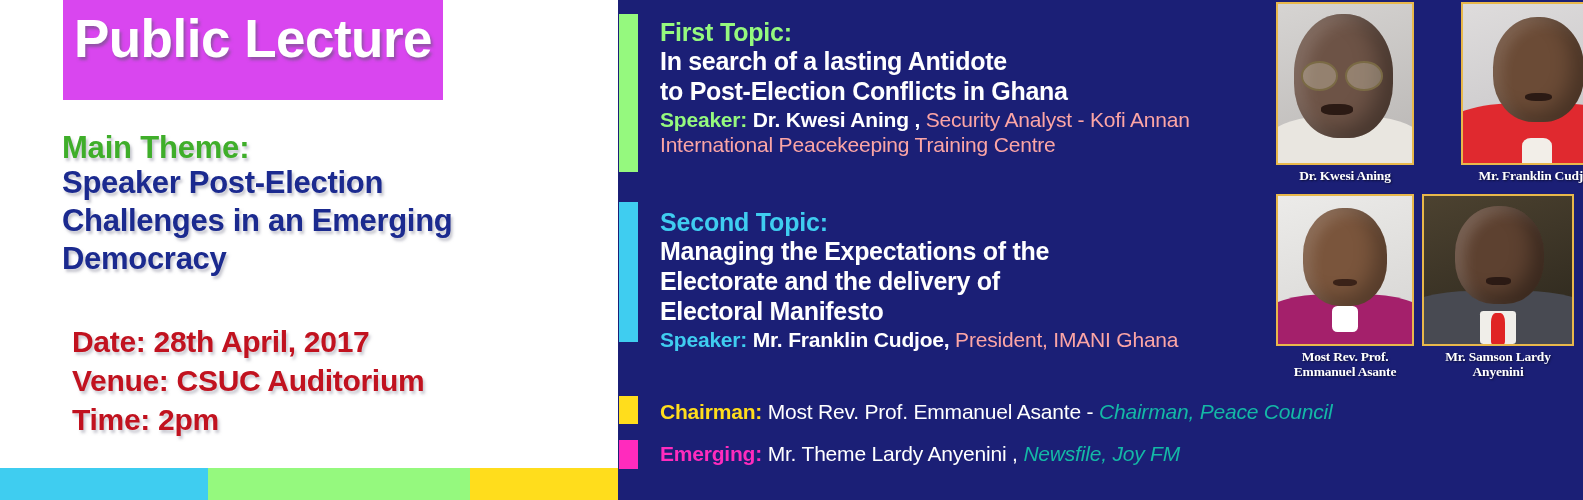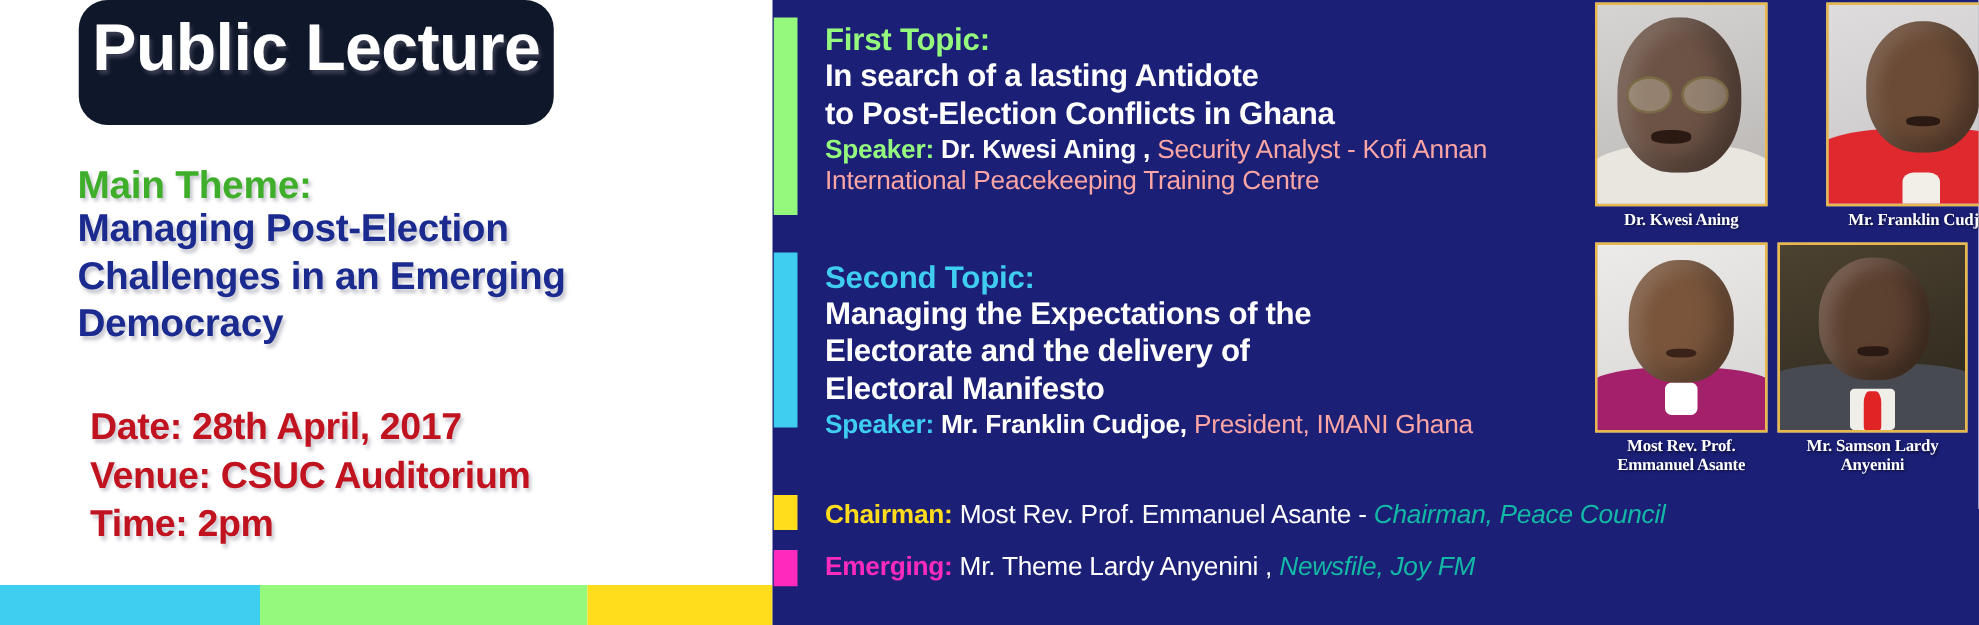--- a/index.html
+++ b/index.html
@@ -30,22 +30,21 @@
     height: 500px;
     background: #ffffff;
   }
 
   #title-box {
     position: absolute;
     left: 63px;
     top: 0px;
     width: 380px;
     height: 100px;
-    background: #0f172a;
-    border-radius: 23px;
+    background: #d946ef;
   }
   #title-text {
     position: absolute;
     left: 0;
     right: 0;
     top: 12px;
     text-align: center;
     color: #ffffff;
     font-size: 53px;
     font-weight: bold;
@@ -202,21 +201,21 @@
 
   <div id="left-panel">
 
     <div id="title-box">
       <div id="title-text">Public Lecture</div>
     </div>
 
     <div id="theme-block">
       <div id="theme-label">Main Theme:</div>
       <div id="theme-body">
-        <div>Managing Post-Election</div>
+        <div>Speaker Post-Election</div>
         <div>Challenges in an Emerging</div>
         <div>Democracy</div>
       </div>
     </div>
 
     <div id="details-block">
       <div>Date: 28th April, 2017</div>
       <div>Venue: CSUC Auditorium</div>
       <div>Time: 2pm</div>
     </div>

